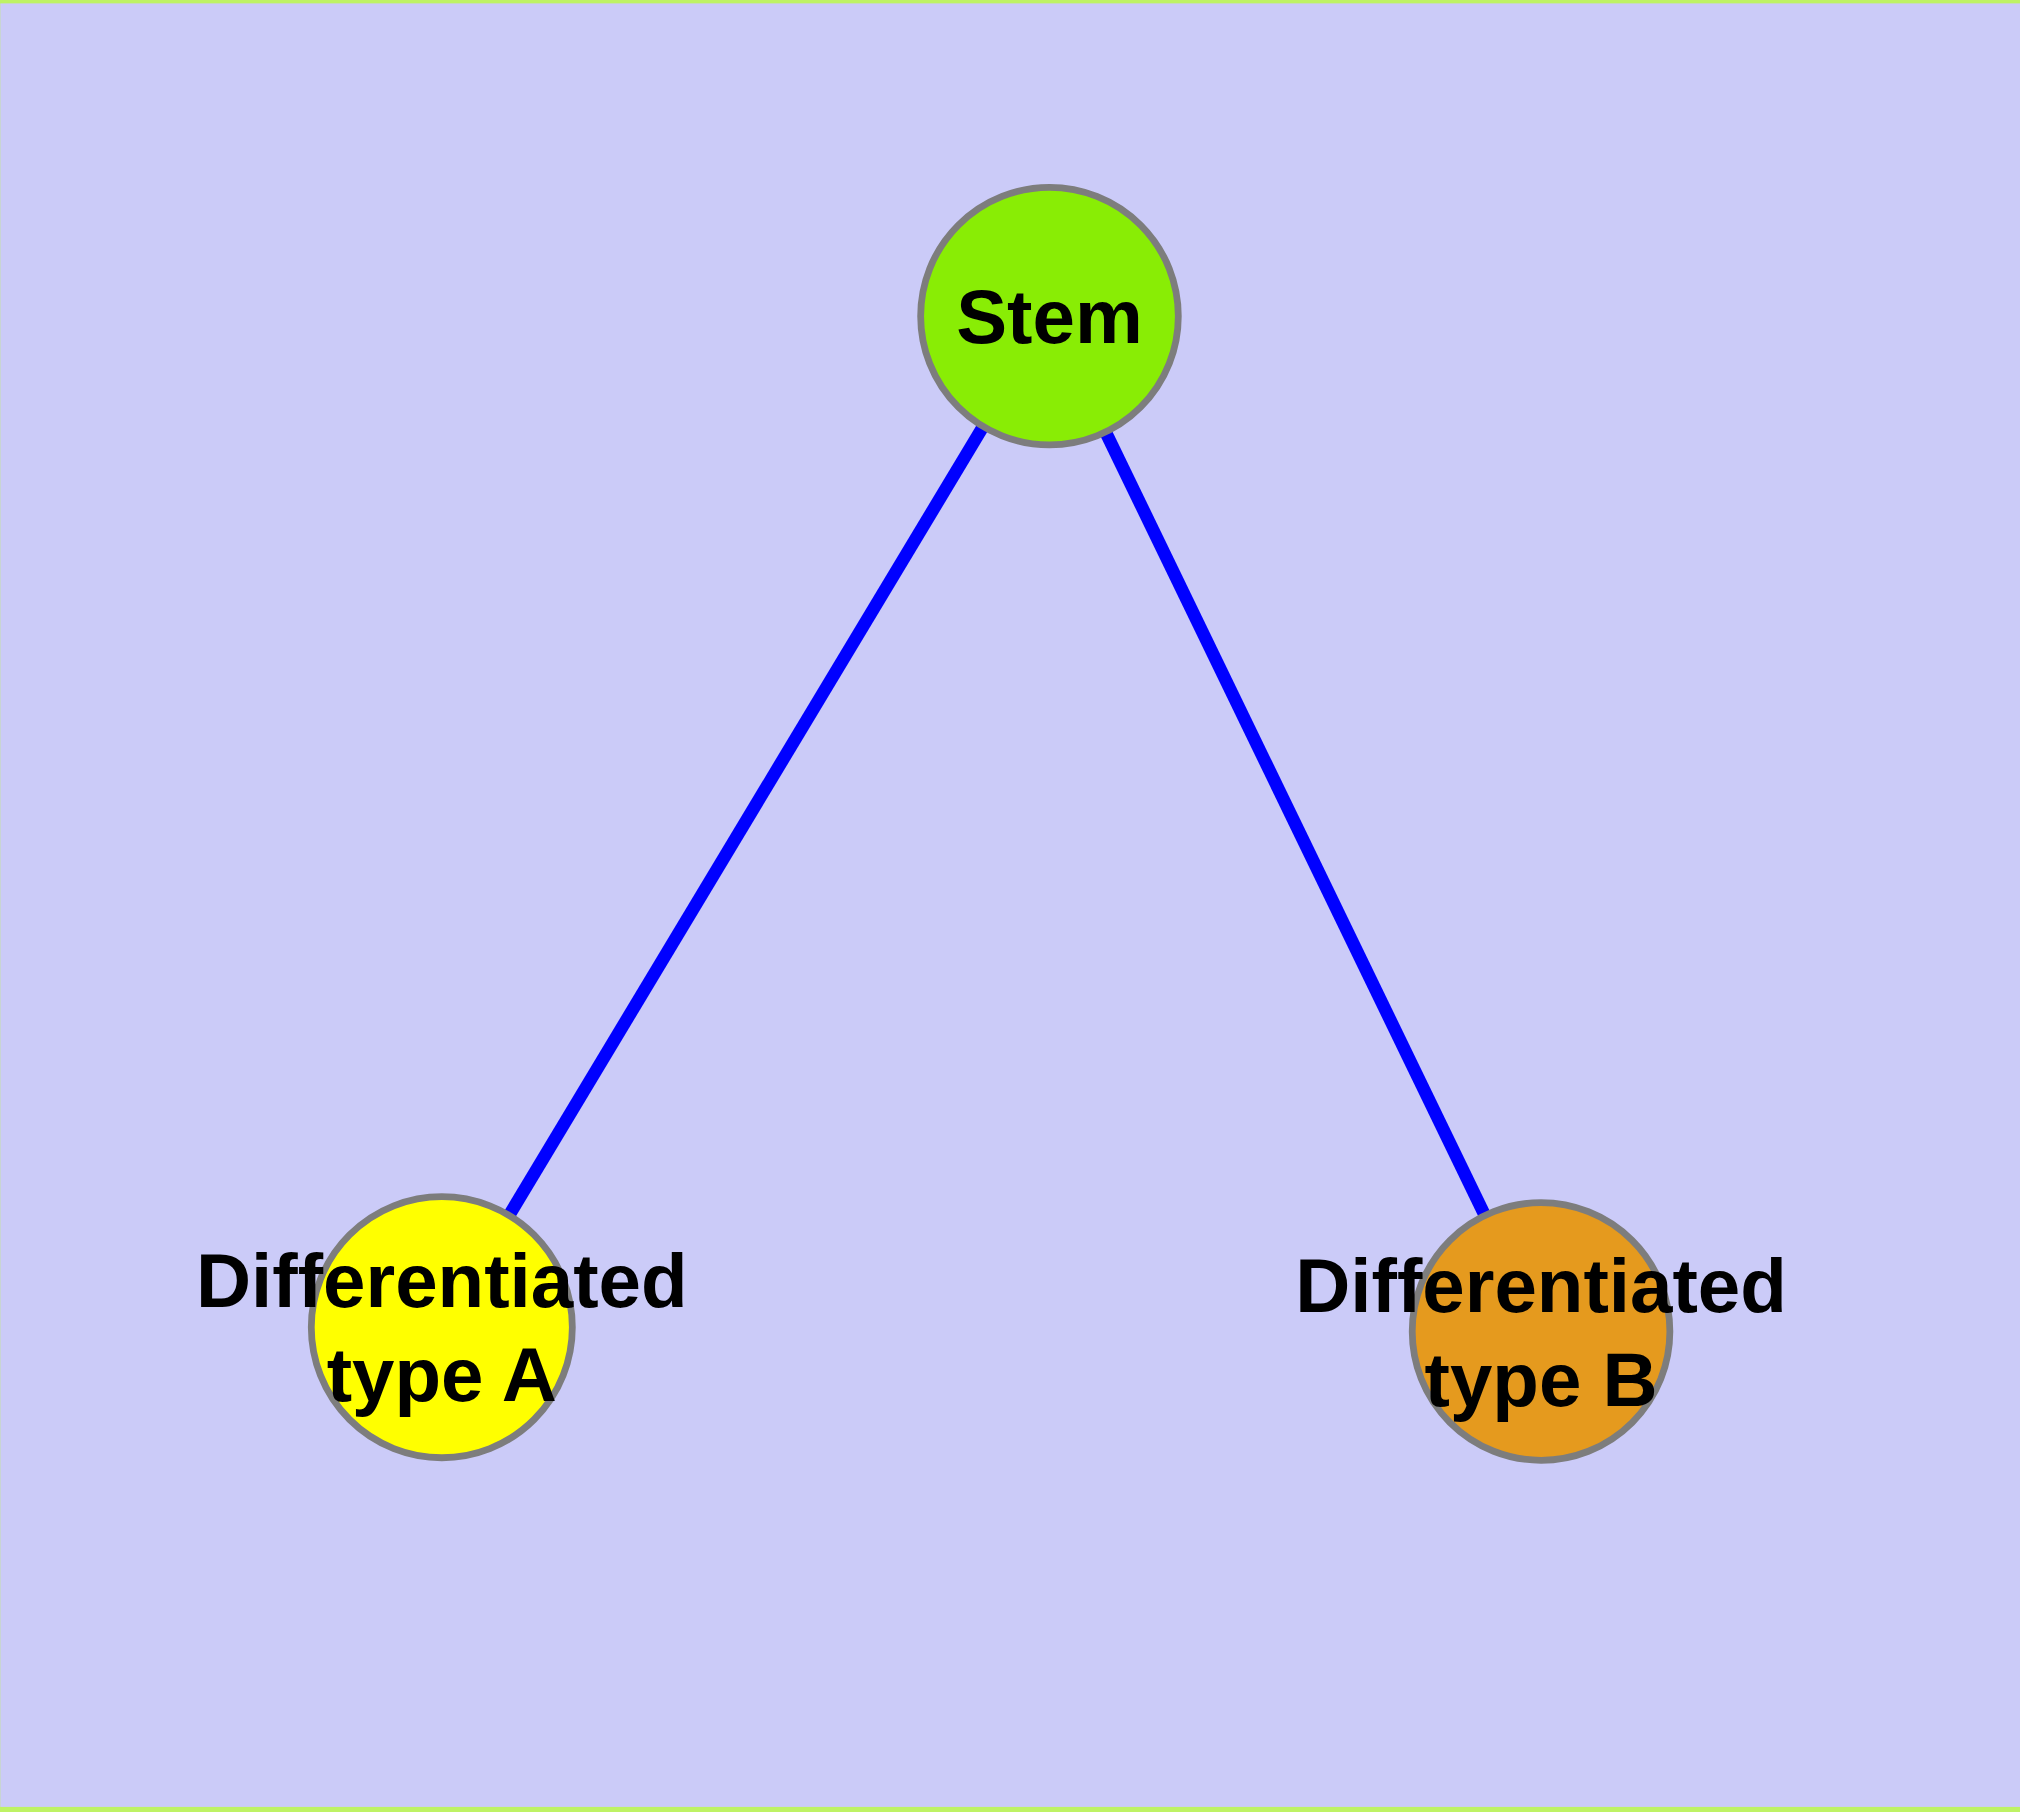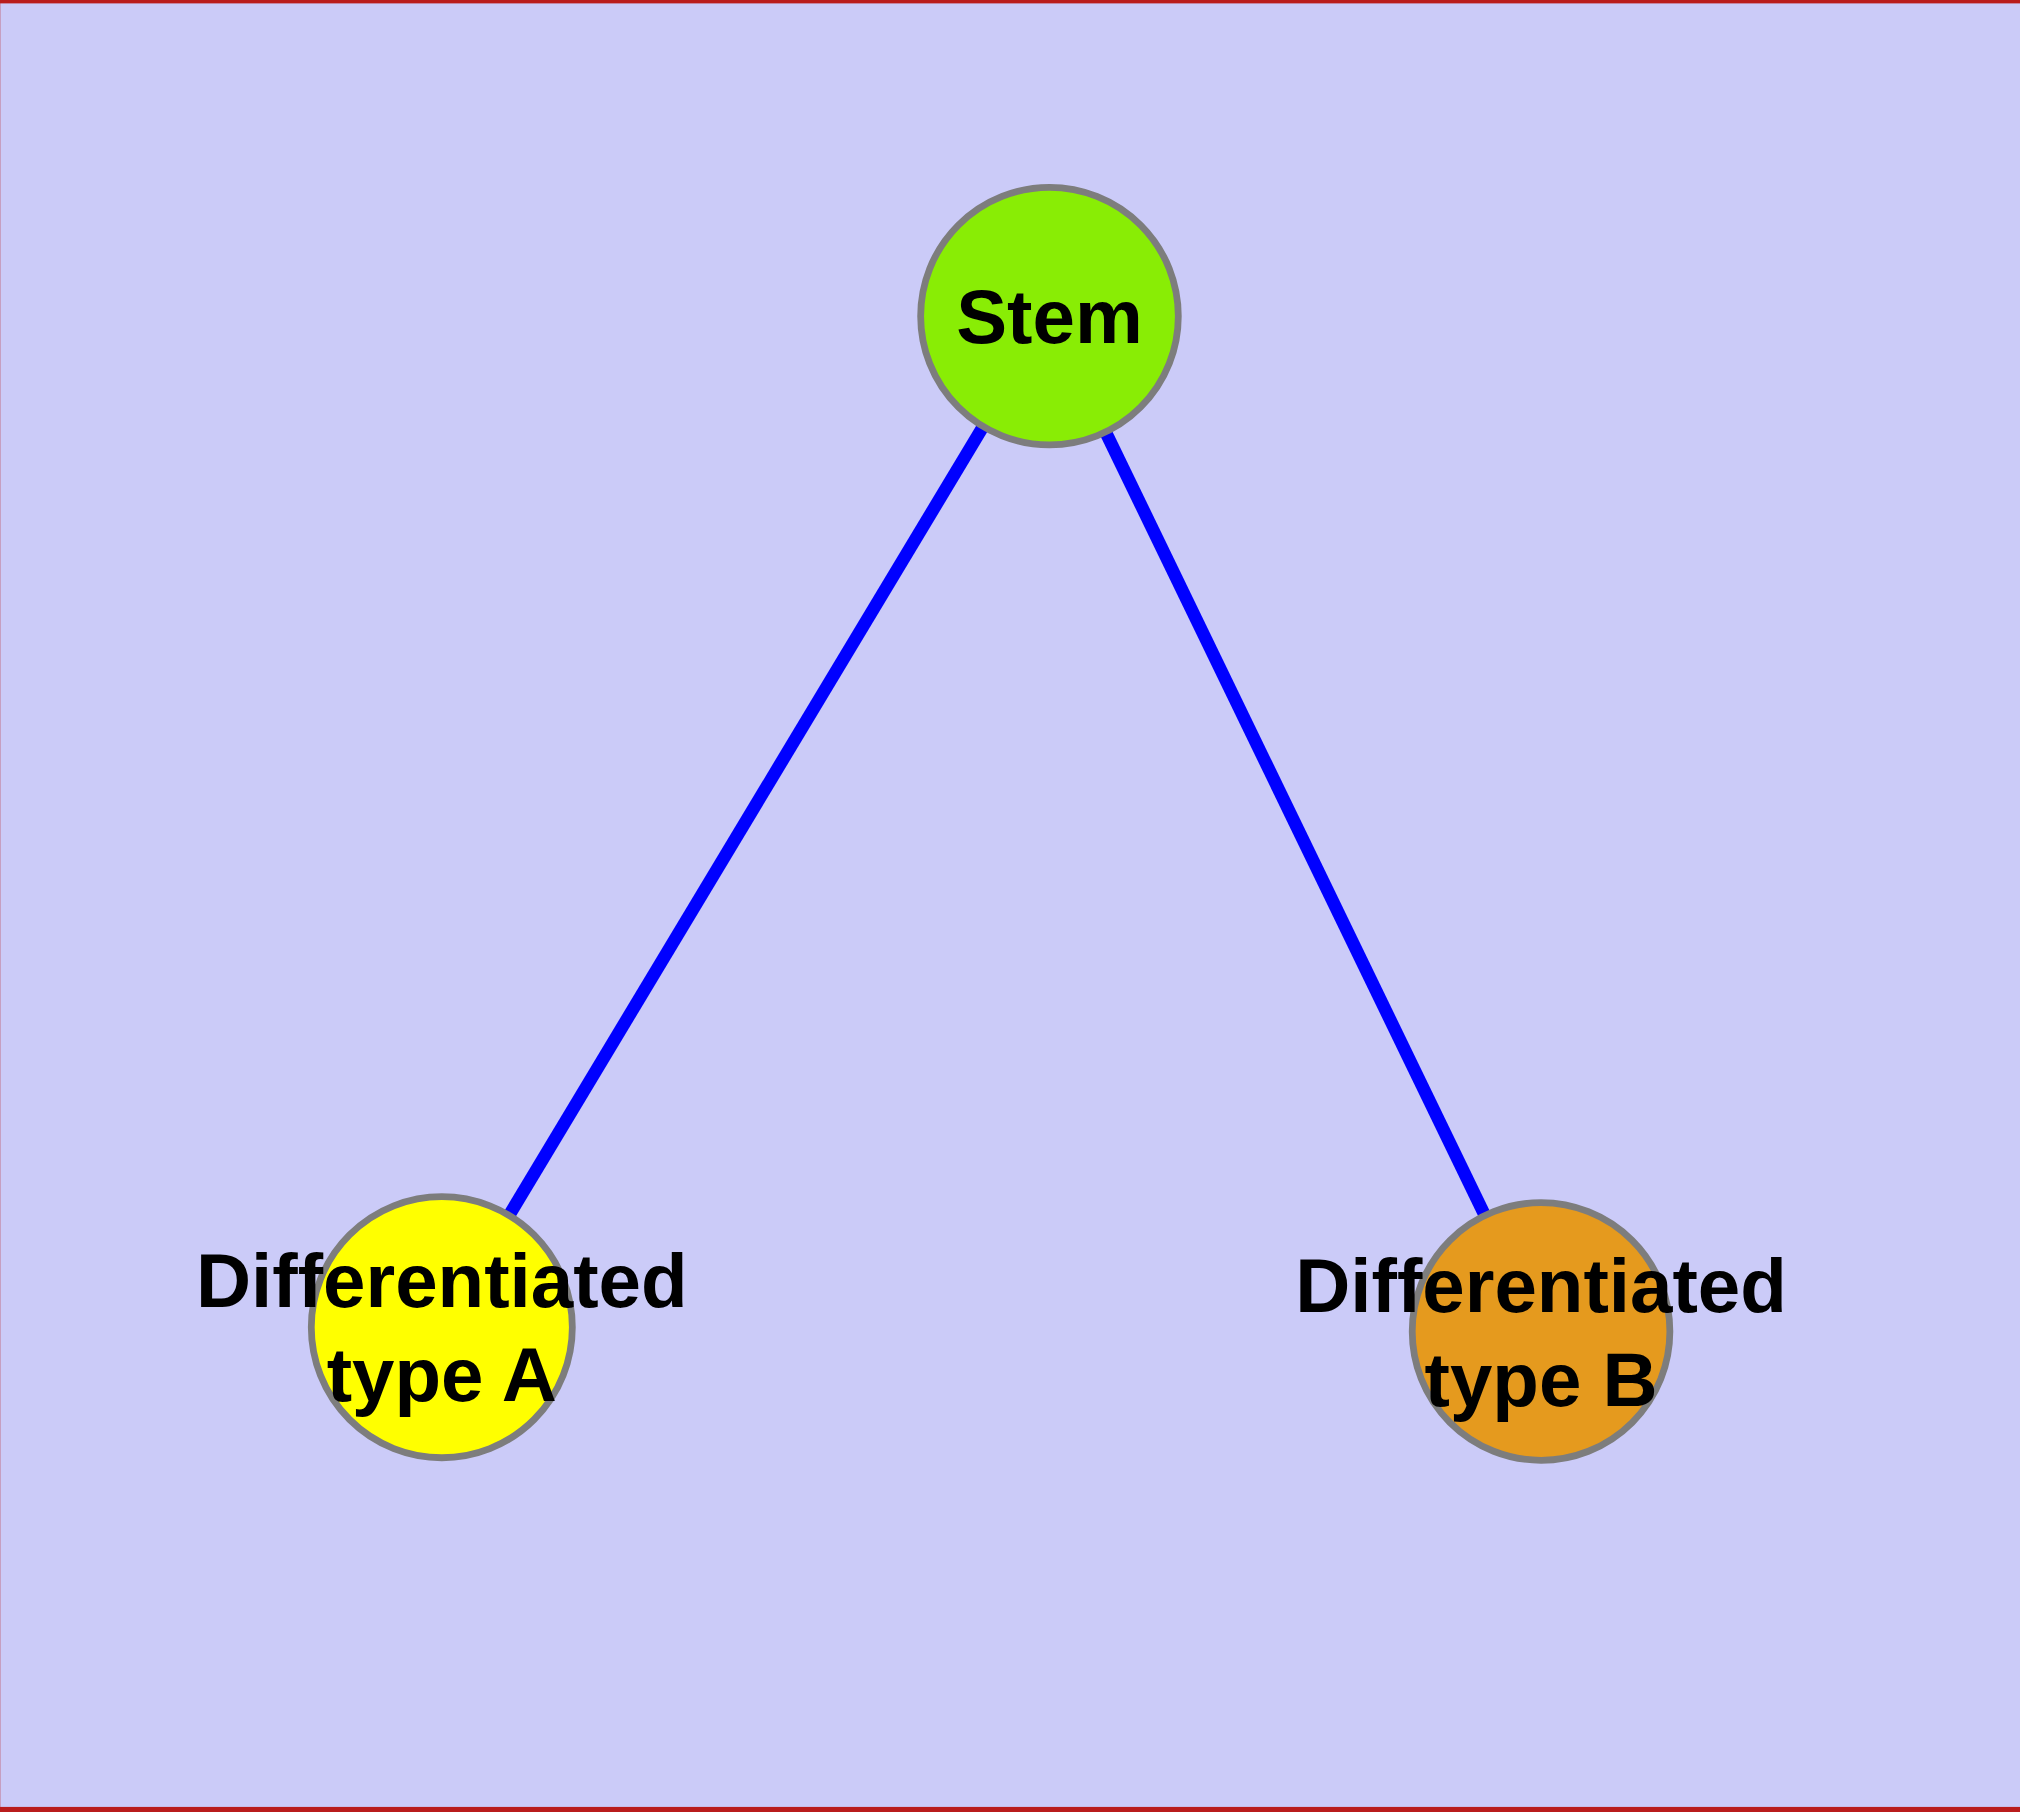--- a/index.html
+++ b/index.html
@@ -4,21 +4,21 @@
 <style>
   html, body {
     margin: 0;
     padding: 0;
     background: #ffffff;
   }
   .page {
     position: relative;
     width: 2021px;
     height: 1812px;
-    background: #b91c1c; 
+    background: #bef264; 
     overflow: hidden;
     font-family: "Liberation Sans", sans-serif;
   }
   svg.diagram {
     position: absolute;
     left: 0;
     top: 0;
     display: block;
   }
   svg.diagram text {

